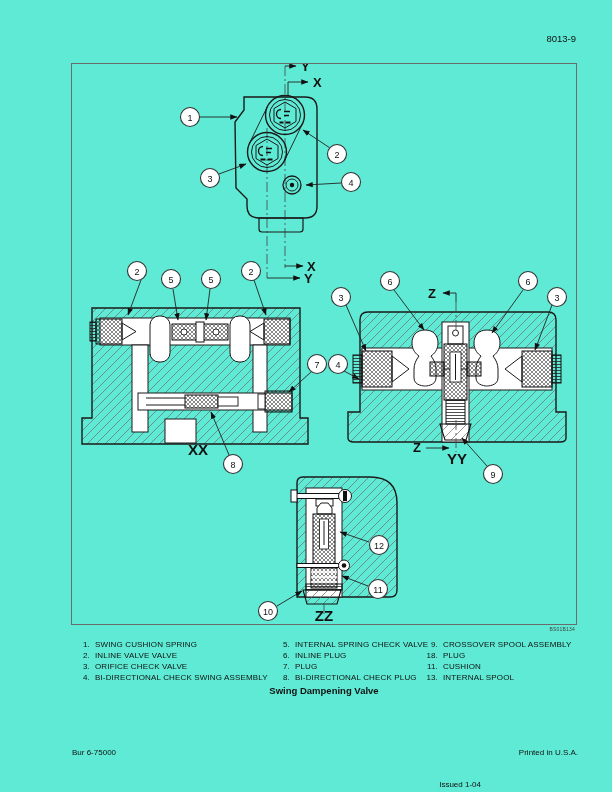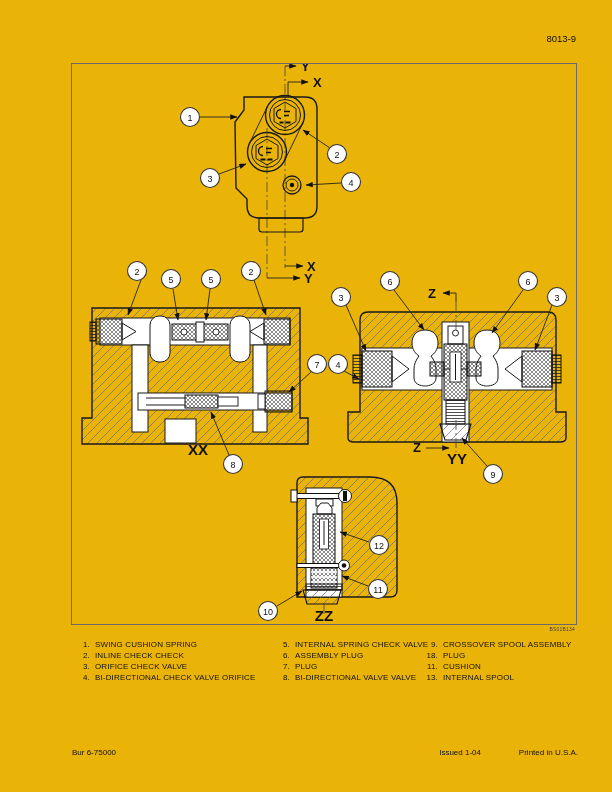--- a/index.html
+++ b/index.html
@@ -1,33 +1,33 @@
 <!DOCTYPE html>
 <html><head>
 <meta charset="utf-8">
 <style>
   html,body{margin:0;padding:0;background:#e8e8e8;}
-  #page{position:relative;width:612px;height:792px;background:#eab308;
+  #page{position:relative;width:612px;height:792px;background:#5eead4;
         font-family:"Liberation Sans",sans-serif;color:#111;overflow:hidden;}
   .abs{position:absolute;}
   #page-number{top:33px;right:36px;font-size:9.5px;color:#111;}
   #figure-box{left:71px;top:63px;width:504px;height:560px;border:1px solid #6a6a6a;}
   #figure-svg{left:72px;top:64px;}
   #figure-code{top:626px;right:37px;font-size:5px;color:#444;letter-spacing:.2px;}
   #legend{left:72px;top:639px;width:520px;font-size:8px;line-height:11px;letter-spacing:.15px;color:#111;}
   .legend-col{position:absolute;top:0;}
   #legend-col-1{left:4px;width:200px;}
   #legend-col-2{left:204px;width:150px;}
   #legend-col-3{left:352px;width:160px;}
   .legend-item{display:flex;margin-bottom:0px;white-space:nowrap;}
   .legend-num{display:inline-block;min-width:14px;text-align:right;margin-right:5px;}
   #caption{left:72px;top:685px;width:504px;text-align:center;font-weight:bold;font-size:9.5px;}
   .footer-text{top:748px;font-size:8px;color:#111;text-align:center;}
   #footer-left{left:72px;}
-  #footer-issued{right:131px;}
+  #footer-issued{right:131px;margin-top:32px;}
   #footer-printed{right:34px;margin-left:41px;}
   svg text{font-family:"Liberation Sans",sans-serif;fill:#111;}
   .axis-label{font-size:13px;font-weight:600;}
   .section-label{font-size:15px;font-weight:bold;}
   .callout-num{font-size:9px;text-anchor:middle;}
   .ln{stroke:#1a1a1a;fill:none;}
   .leader{stroke:#222;stroke-width:.9;fill:none;}
   .cl{fill:#fff;stroke:#333;stroke-width:1.1;}
   .cdash{stroke:#444;stroke-width:.8;fill:none;stroke-dasharray:10,3,2,3;}
   .white{fill:#fff;stroke:#1a1a1a;stroke-width:1;}
@@ -327,47 +327,47 @@
   <div class="abs" id="figure-code">BS01B134</div>
 
   <div class="abs" id="legend">
     <div class="legend-col" id="legend-col-1">
       <div class="legend-item">
           <span class="legend-num">1.</span>
           <span>SWING CUSHION SPRING</span>
         </div>
       <div class="legend-item">
           <span class="legend-num">2.</span>
-          <span>INLINE CHECK CHECK</span>
+          <span>INLINE VALVE VALVE</span>
         </div>
       <div class="legend-item">
           <span class="legend-num">3.</span>
           <span>ORIFICE CHECK VALVE</span>
         </div>
       <div class="legend-item">
           <span class="legend-num">4.</span>
-          <span>BI-DIRECTIONAL CHECK VALVE ORIFICE</span>
+          <span>BI-DIRECTIONAL CHECK SWING ASSEMBLY</span>
         </div>
     </div>
     <div class="legend-col" id="legend-col-2">
       <div class="legend-item">
           <span class="legend-num">5.</span>
           <span>INTERNAL SPRING CHECK VALVE</span>
         </div>
       <div class="legend-item">
           <span class="legend-num">6.</span>
-          <span>ASSEMBLY PLUG</span>
+          <span>INLINE PLUG</span>
         </div>
       <div class="legend-item">
           <span class="legend-num">7.</span>
           <span>PLUG</span>
         </div>
       <div class="legend-item">
           <span class="legend-num">8.</span>
-          <span>BI-DIRECTIONAL VALVE VALVE</span>
+          <span>BI-DIRECTIONAL CHECK PLUG</span>
         </div>
     </div>
     <div class="legend-col" id="legend-col-3">
       <div class="legend-item">
           <span class="legend-num">9.</span>
           <span>CROSSOVER SPOOL ASSEMBLY</span>
         </div>
       <div class="legend-item">
           <span class="legend-num">18.</span>
           <span>PLUG</span>
@@ -376,18 +376,19 @@
           <span class="legend-num">11.</span>
           <span>CUSHION</span>
         </div>
       <div class="legend-item">
           <span class="legend-num">13.</span>
           <span>INTERNAL SPOOL</span>
         </div>
     </div>
   </div>
 
+  <div class="abs" id="caption">Swing Dampening Valve</div>
 
   <div class="abs footer-text" id="footer-left">Bur 6-75000</div>
   <div class="abs footer-text" id="footer-issued">Issued 1-04</div>
   <div class="abs footer-text" id="footer-printed">Printed in U.S.A.</div>
 
 </div>
 
 </body></html>

